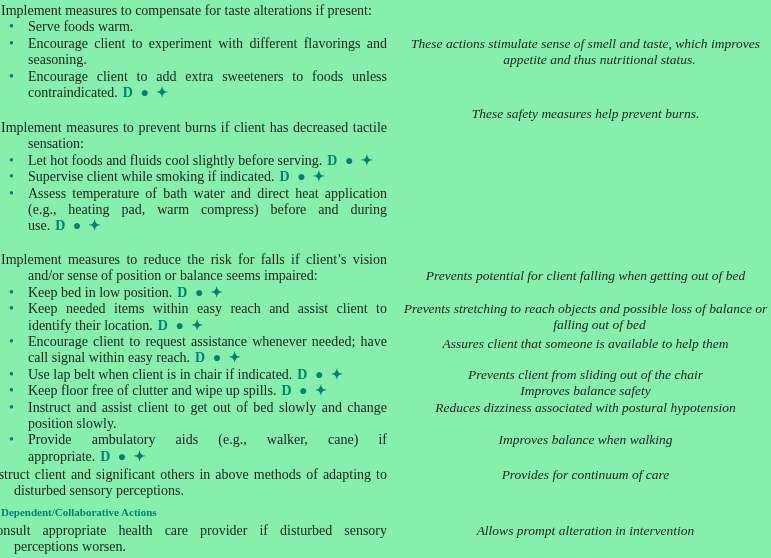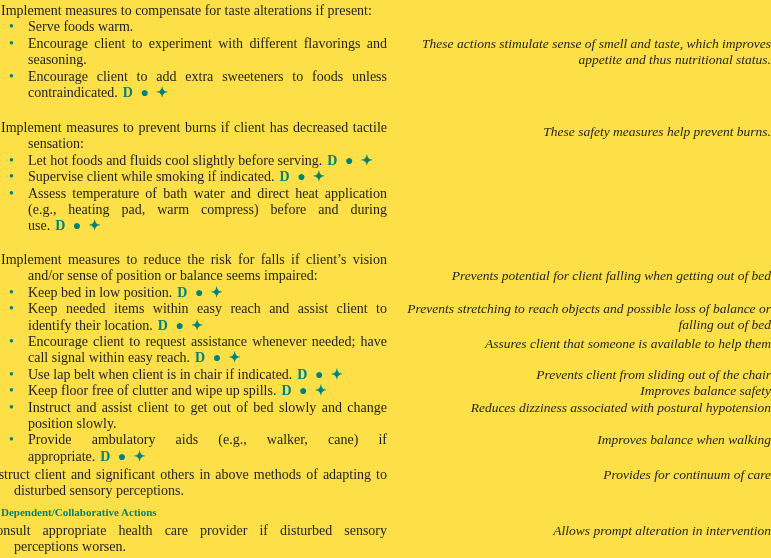--- a/index.html
+++ b/index.html
@@ -1,20 +1,20 @@
 <!DOCTYPE html>
 <html><head>
 <meta charset="utf-8">
 <style>
   :root { --teal: #00827c; --ink: #1e1e1e; }
   * { box-sizing: border-box; }
   html, body { margin: 0; padding: 0; background: #fff; }
   .page {
     position: relative; width: 771px; height: 558px;
-    background: #fde047; overflow: hidden;
+    background: #86efac; overflow: hidden;
     font-family: "Liberation Serif", serif;
     color: var(--ink);
   }
   .block {
     position: absolute; left: 1px; width: 386px;
     font-size: 14px; line-height: 16.4px; text-align: justify;
   }
   .hang { margin: 0; padding-left: 27px; text-indent: -27px; }
   ul.bullets { list-style: none; margin: 0; padding: 0; }
   li.bullet-item { position: relative; padding-left: 27px; }
@@ -22,21 +22,21 @@
   .mk { color: var(--teal); font-weight: bold; white-space: nowrap; word-spacing: 4px; }
   .mk:not(:empty) { margin-left: 5px; }
   .closing { margin: 0; padding-left: 13px; text-indent: -27px; }
   .section-heading {
     position: absolute; left: 1px; width: 386px; margin: 0;
     font-size: 11px; line-height: 17px; font-weight: bold; color: var(--teal);
   }
   .rationale {
     position: absolute; left: 400px; width: 371px;
     font-size: 13.5px; line-height: 16.4px; font-style: italic;
-    padding-left: 28px; text-indent: -28px; text-align: right;
+    padding-left: 28px; text-indent: -28px; text-align: center;
   }
 </style>
 </head>
 <body>
 
 <div class="page">
 
   <section class="block" style="top:3px">
     <p class="hang">Implement measures to compensate for taste alterations if present:</p>
     <ul class="bullets">
@@ -98,21 +98,21 @@
     <p class="closing">Instruct client and significant others in above methods of adapting to disturbed sensory perceptions.</p>
   </section>
 
   <h3 class="section-heading" style="top:504px">Dependent/Collaborative Actions</h3>
 
   <section class="block" style="top:523px">
     <p class="closing">Consult appropriate health care provider if disturbed sensory perceptions worsen.</p>
   </section>
 
   <div class="rationale" style="top:36px">These actions stimulate sense of smell and taste, which improves appetite and thus nutritional status.</div>
-  <div class="rationale" style="top:124px">These safety measures help prevent burns.</div>
+  <div class="rationale" style="top:106px">These safety measures help prevent burns.</div>
   <div class="rationale" style="top:268px">Prevents potential for client falling when getting out of bed</div>
   <div class="rationale" style="top:301px">Prevents stretching to reach objects and possible loss of balance or falling out of bed</div>
   <div class="rationale" style="top:336px">Assures client that someone is available to help them</div>
   <div class="rationale" style="top:367px">Prevents client from sliding out of the chair</div>
   <div class="rationale" style="top:383px">Improves balance safety</div>
   <div class="rationale" style="top:400px">Reduces dizziness associated with postural hypotension</div>
   <div class="rationale" style="top:432px">Improves balance when walking</div>
   <div class="rationale" style="top:467px">Provides for continuum of care</div>
   <div class="rationale" style="top:523px">Allows prompt alteration in intervention</div>
 

